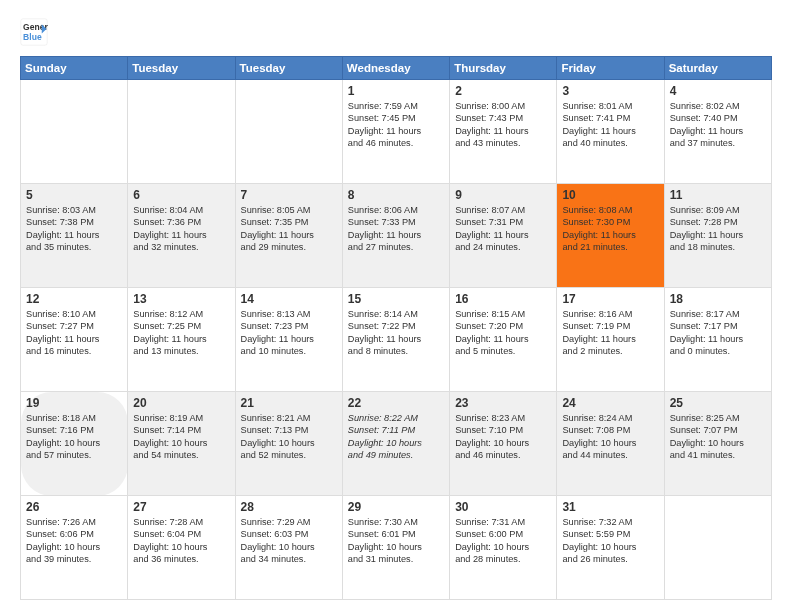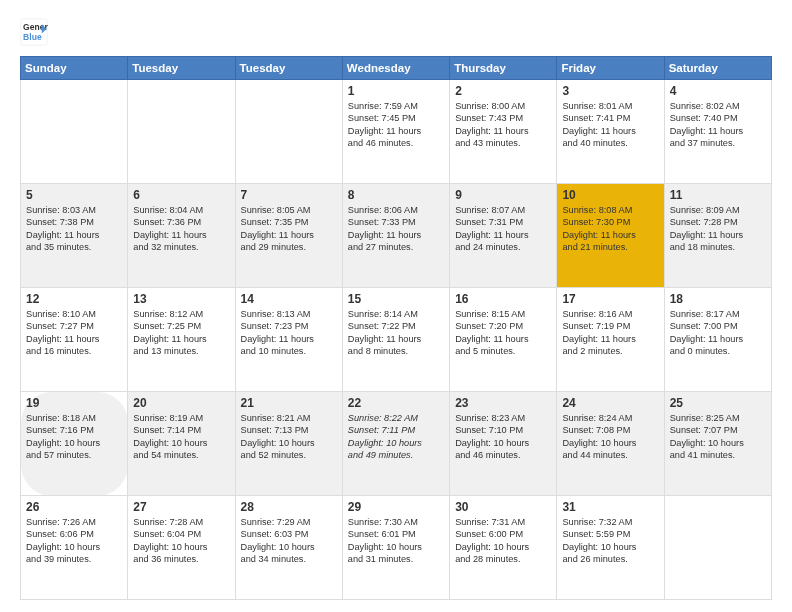--- a/index.html
+++ b/index.html
@@ -187,21 +187,21 @@
 Daylight: 11 hours
 and 27 minutes.</div>
           </td>
           <td style="background: rgb(240, 240, 240);">
             <span class="day-num">9</span>
             <div class="cell-text" style="white-space: pre-line;">Sunrise: 8:07 AM
 Sunset: 7:31 PM
 Daylight: 11 hours
 and 24 minutes.</div>
           </td>
-          <td style="background: #eab308;">
+          <td style="background: #f97316;">
             <span class="day-num">10</span>
             <div class="cell-text" style="white-space: pre-line;">Sunrise: 8:08 AM
 Sunset: 7:30 PM
 Daylight: 11 hours
 and 21 minutes.</div>
           </td>
           <td style="background: rgb(240, 240, 240);">
             <span class="day-num">11</span>
             <div class="cell-text" style="white-space: pre-line;">Sunrise: 8:09 AM
 Sunset: 7:28 PM
@@ -248,21 +248,21 @@
           <td style="background: rgb(255, 255, 255);">
             <span class="day-num">17</span>
             <div class="cell-text" style="white-space: pre-line;">Sunrise: 8:16 AM
 Sunset: 7:19 PM
 Daylight: 11 hours
 and 2 minutes.</div>
           </td>
           <td style="background: rgb(255, 255, 255);">
             <span class="day-num">18</span>
             <div class="cell-text" style="white-space: pre-line;">Sunrise: 8:17 AM
-Sunset: 7:00 PM
+Sunset: 7:17 PM
 Daylight: 11 hours
 and 0 minutes.</div>
           </td>
         </tr>
         <tr>
           <td style="background: rgb(240, 240, 240); border-radius: 31px;">
             <span class="day-num">19</span>
             <div class="cell-text" style="white-space: pre-line;">Sunrise: 8:18 AM
 Sunset: 7:16 PM
 Daylight: 10 hours

